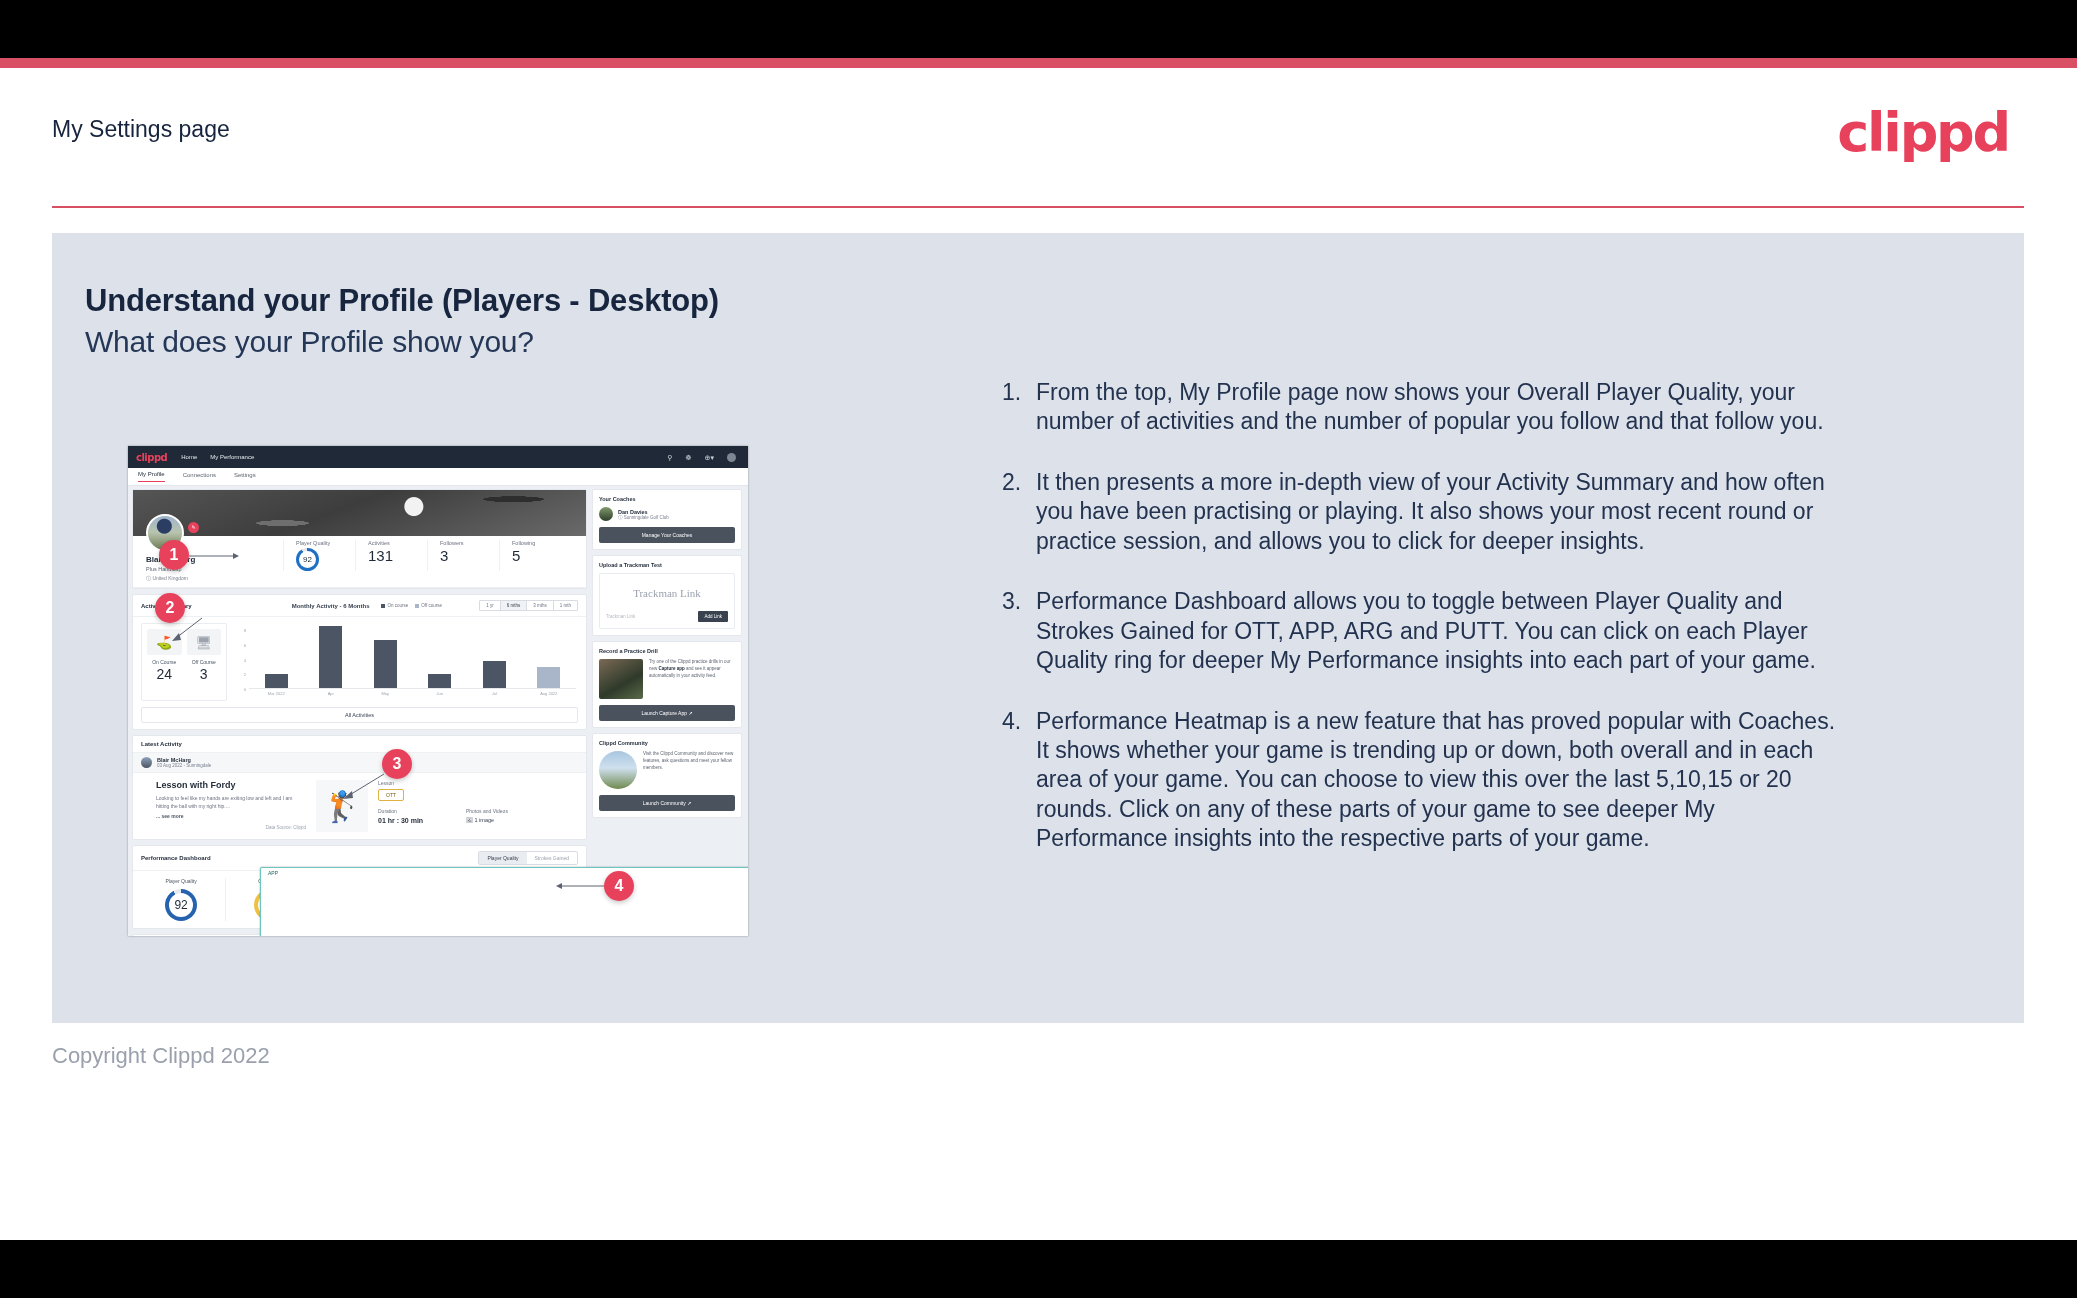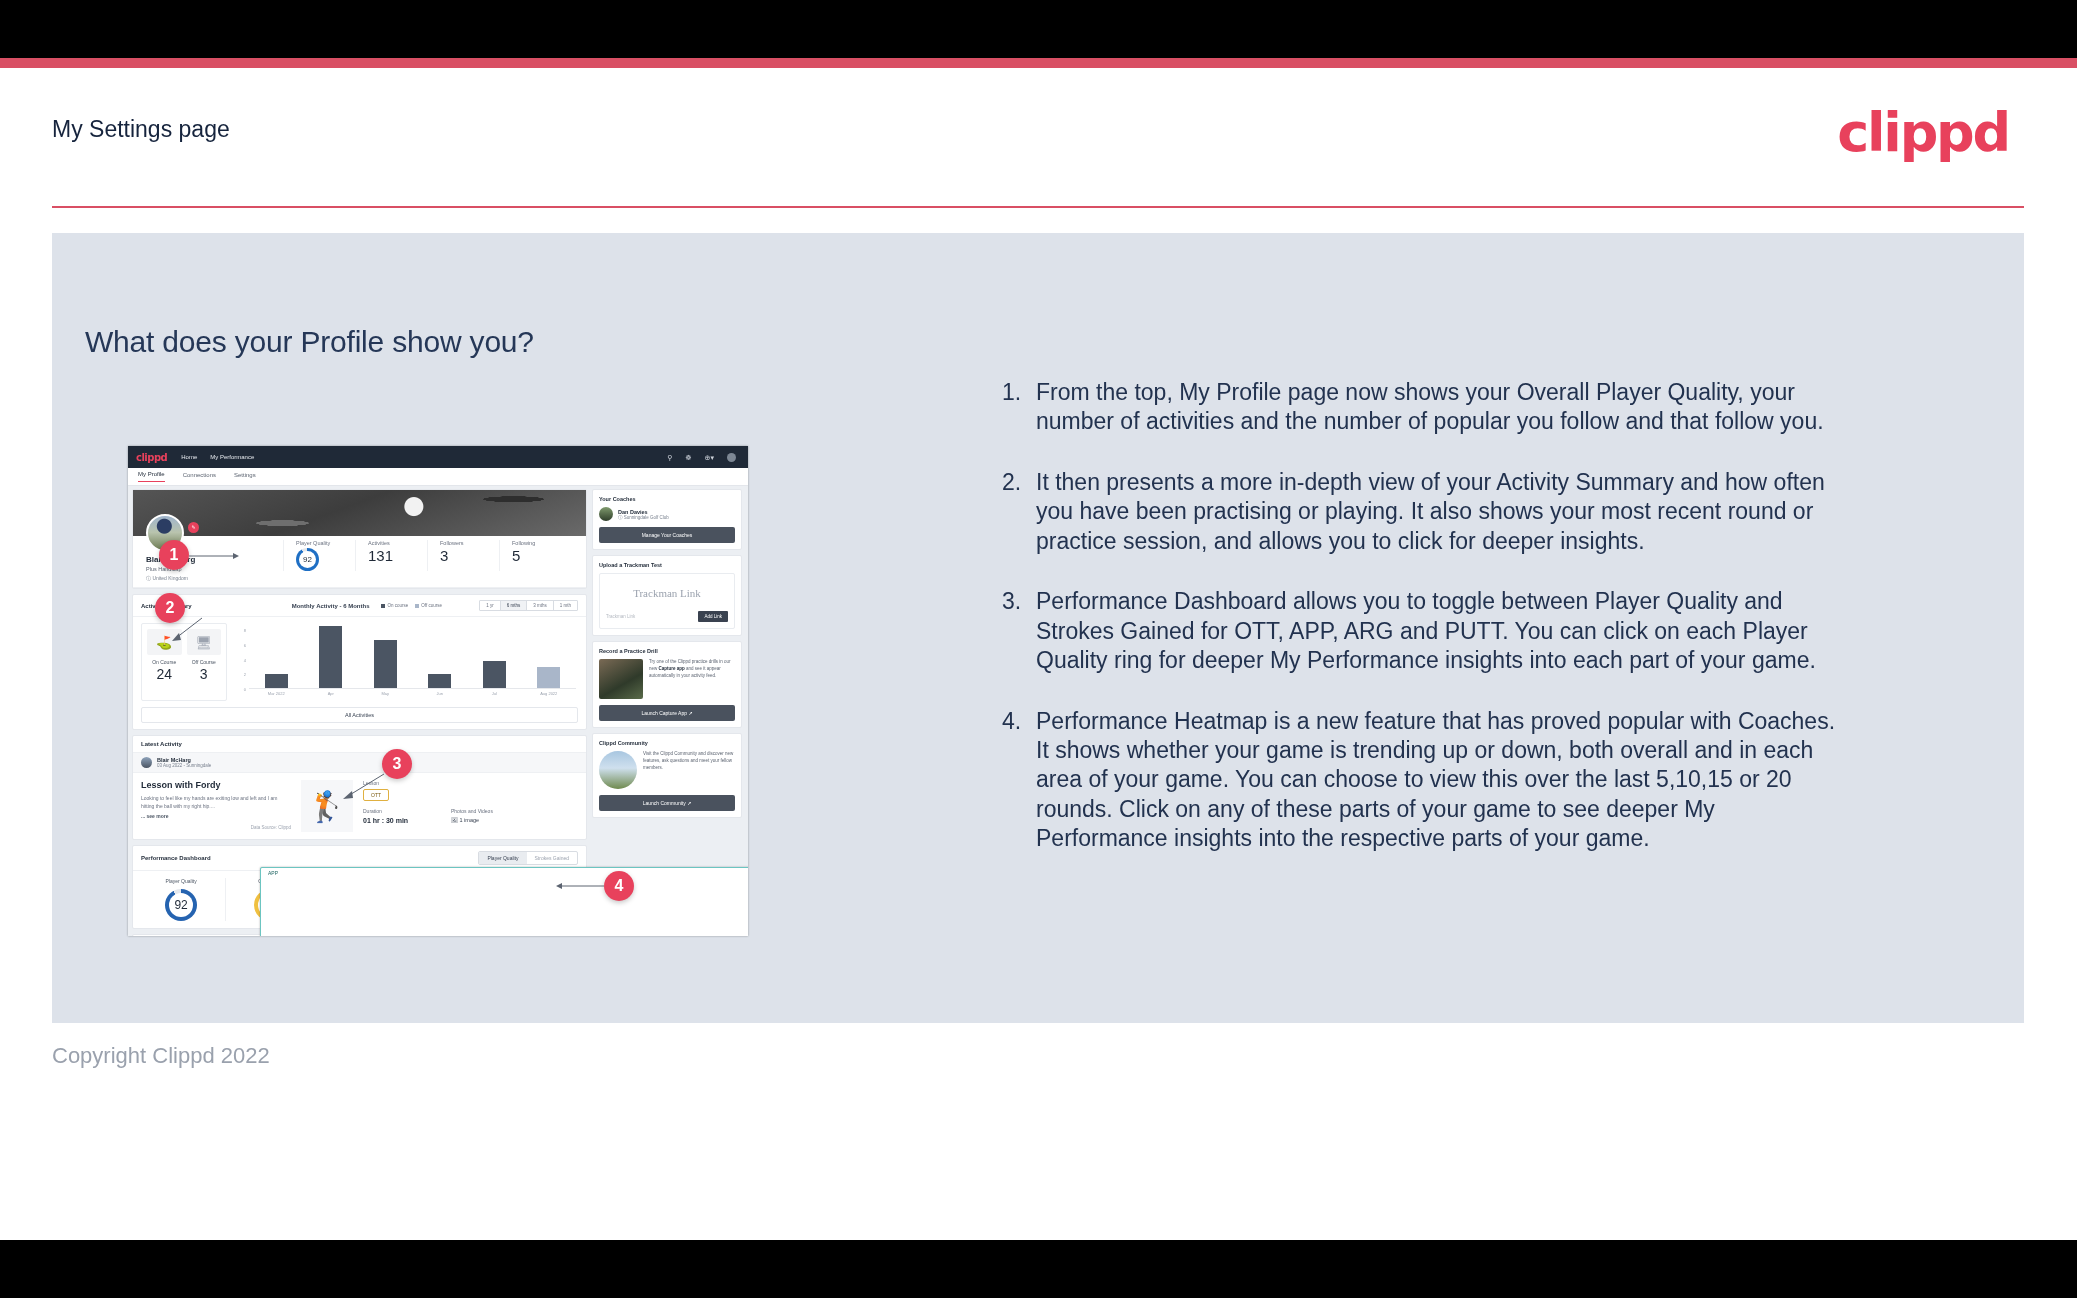--- a/index.html
+++ b/index.html
@@ -156,21 +156,21 @@
   .plot { position: absolute; left: 11px; right: 2px; top: 0; height: 66px; border-bottom: 1px solid #e5e7eb; display: flex; align-items: flex-end; justify-content: space-around; }
   .bar { width: 23px; }
   .x-ax { position: absolute; left: 11px; right: 2px; top: 68px; display: flex; justify-content: space-around; }
   .x-t { width: 23px; text-align: center; font-size: 4px; color: #9ca3af; }
   .all-act { margin: 2px 8px 6px; border: 1px solid #e4e7ec; border-radius: 2px; text-align: center; font-size: 5.5px; color: #374151; padding: 4px 0; }
   
   .la-user { display: flex; align-items: center; gap: 5px; background: #f6f7f9; padding: 4px 8px; border-bottom: 1px solid #eef0f3; }
   .la-av { width: 11px; height: 11px; border-radius: 50%; background: linear-gradient(180deg,#8fa3bb,#4b5563); }
   .la-n { font-size: 5.5px; font-weight: 700; color: #1f2937; }
   .la-d { font-size: 4.5px; color: #7a828f; }
-  .la-main { display: flex; padding: 7px 8px; }
+  .la-main { display: flex; padding: 7px 8px; margin-left: 15px; }
   .la-l { width: 150px; }
   .la-h { font-size: 9px; font-weight: 700; color: #1f2937; margin-bottom: 5px; }
   .la-p { font-size: 5px; color: #6b7280; line-height: 1.5; }
   .la-more { font-size: 5px; color: #4b5563; font-weight: 600; margin-top: 3px; }
   .la-src { font-size: 4.5px; color: #9ca3af; text-align: right; margin-top: 6px; }
   .la-fig { width: 52px; height: 52px; background: #f6f7f9; display: flex; align-items: center; justify-content: center; font-size: 30px; color: #4b5563; margin: 0 10px; }
   .la-r { flex: 1; }
   .la-lbl { font-size: 5px; color: #6b7280; margin-bottom: 3px; }
   .chips { display: flex; gap: 5px; margin-bottom: 7px; }
   .chip { font-size: 5px; padding: 2px 7px; border-radius: 2px; }
@@ -235,20 +235,21 @@
   <div class="letterbox-top"></div>
   <div class="accent-strip"></div>
 
   <div class="page">
 
     <div class="hdr-title">My Settings page</div>
     <div class="logo">clippd</div>
     <div class="hdr-rule"></div>
 
     <div class="panel">
+      <div class="h1">Understand your Profile (Players - Desktop)</div>
       <div class="h2">What does your Profile show you?</div>
 
       <div class="rt">
 
         <div class="rt-item">
           <div class="rt-num">1.</div>
           <div class="rt-body">From the top, My Profile page now shows your Overall Player Quality, your number of activities and the number of popular you follow and that follow you.</div>
         </div>
         <div class="rt-item">
           <div class="rt-num">2.</div>

